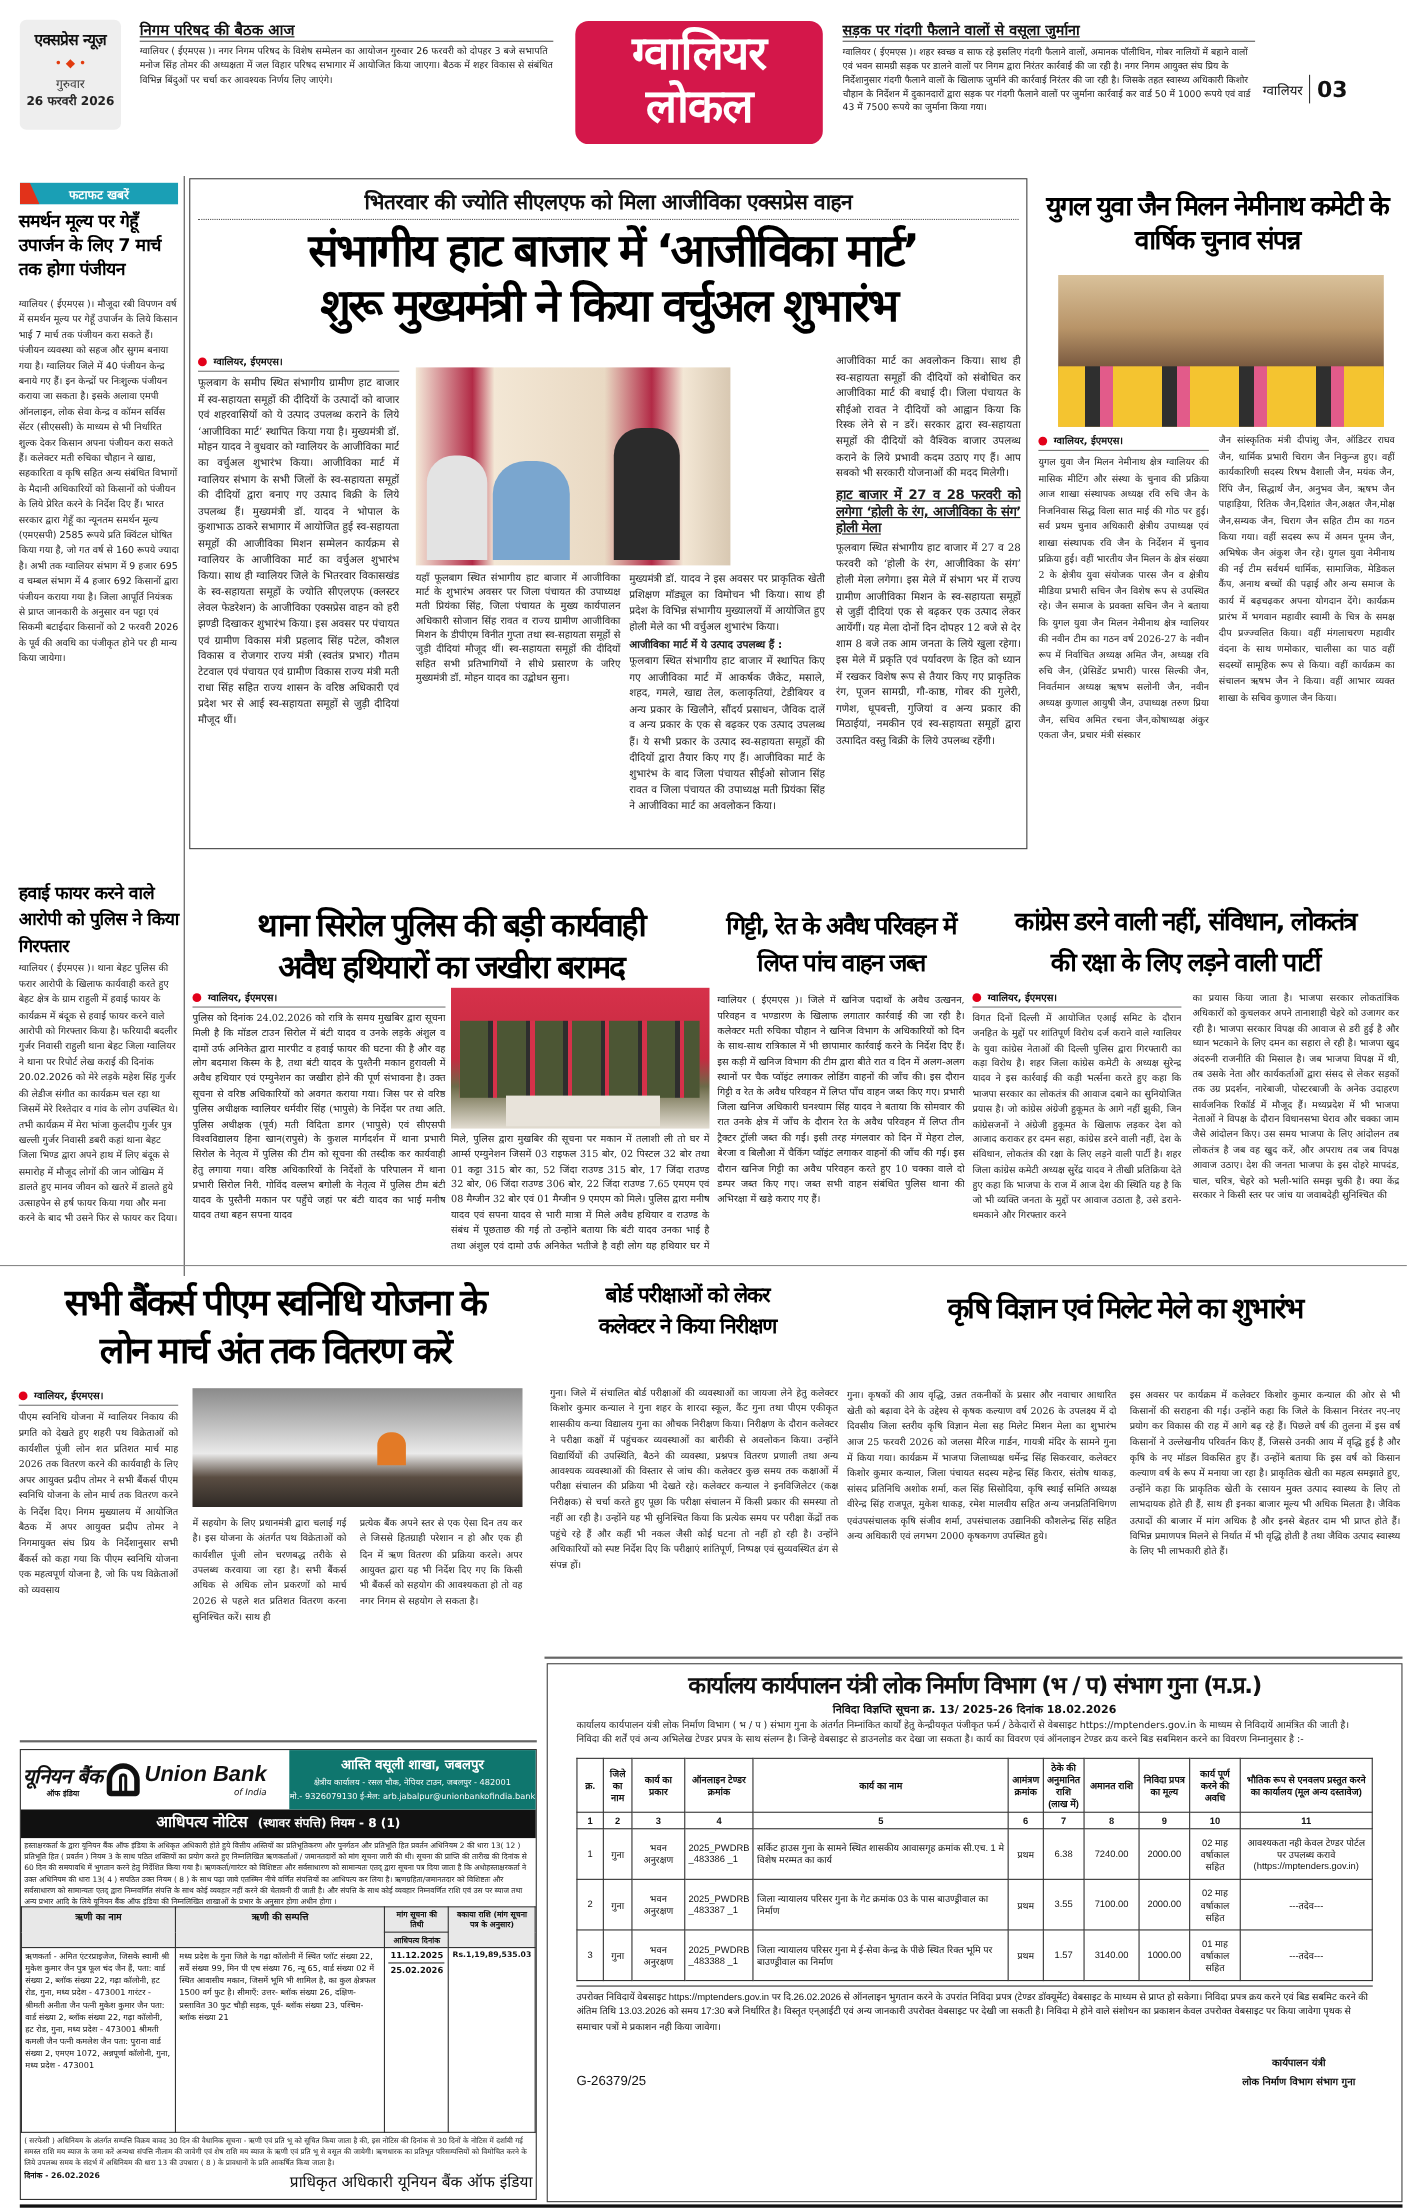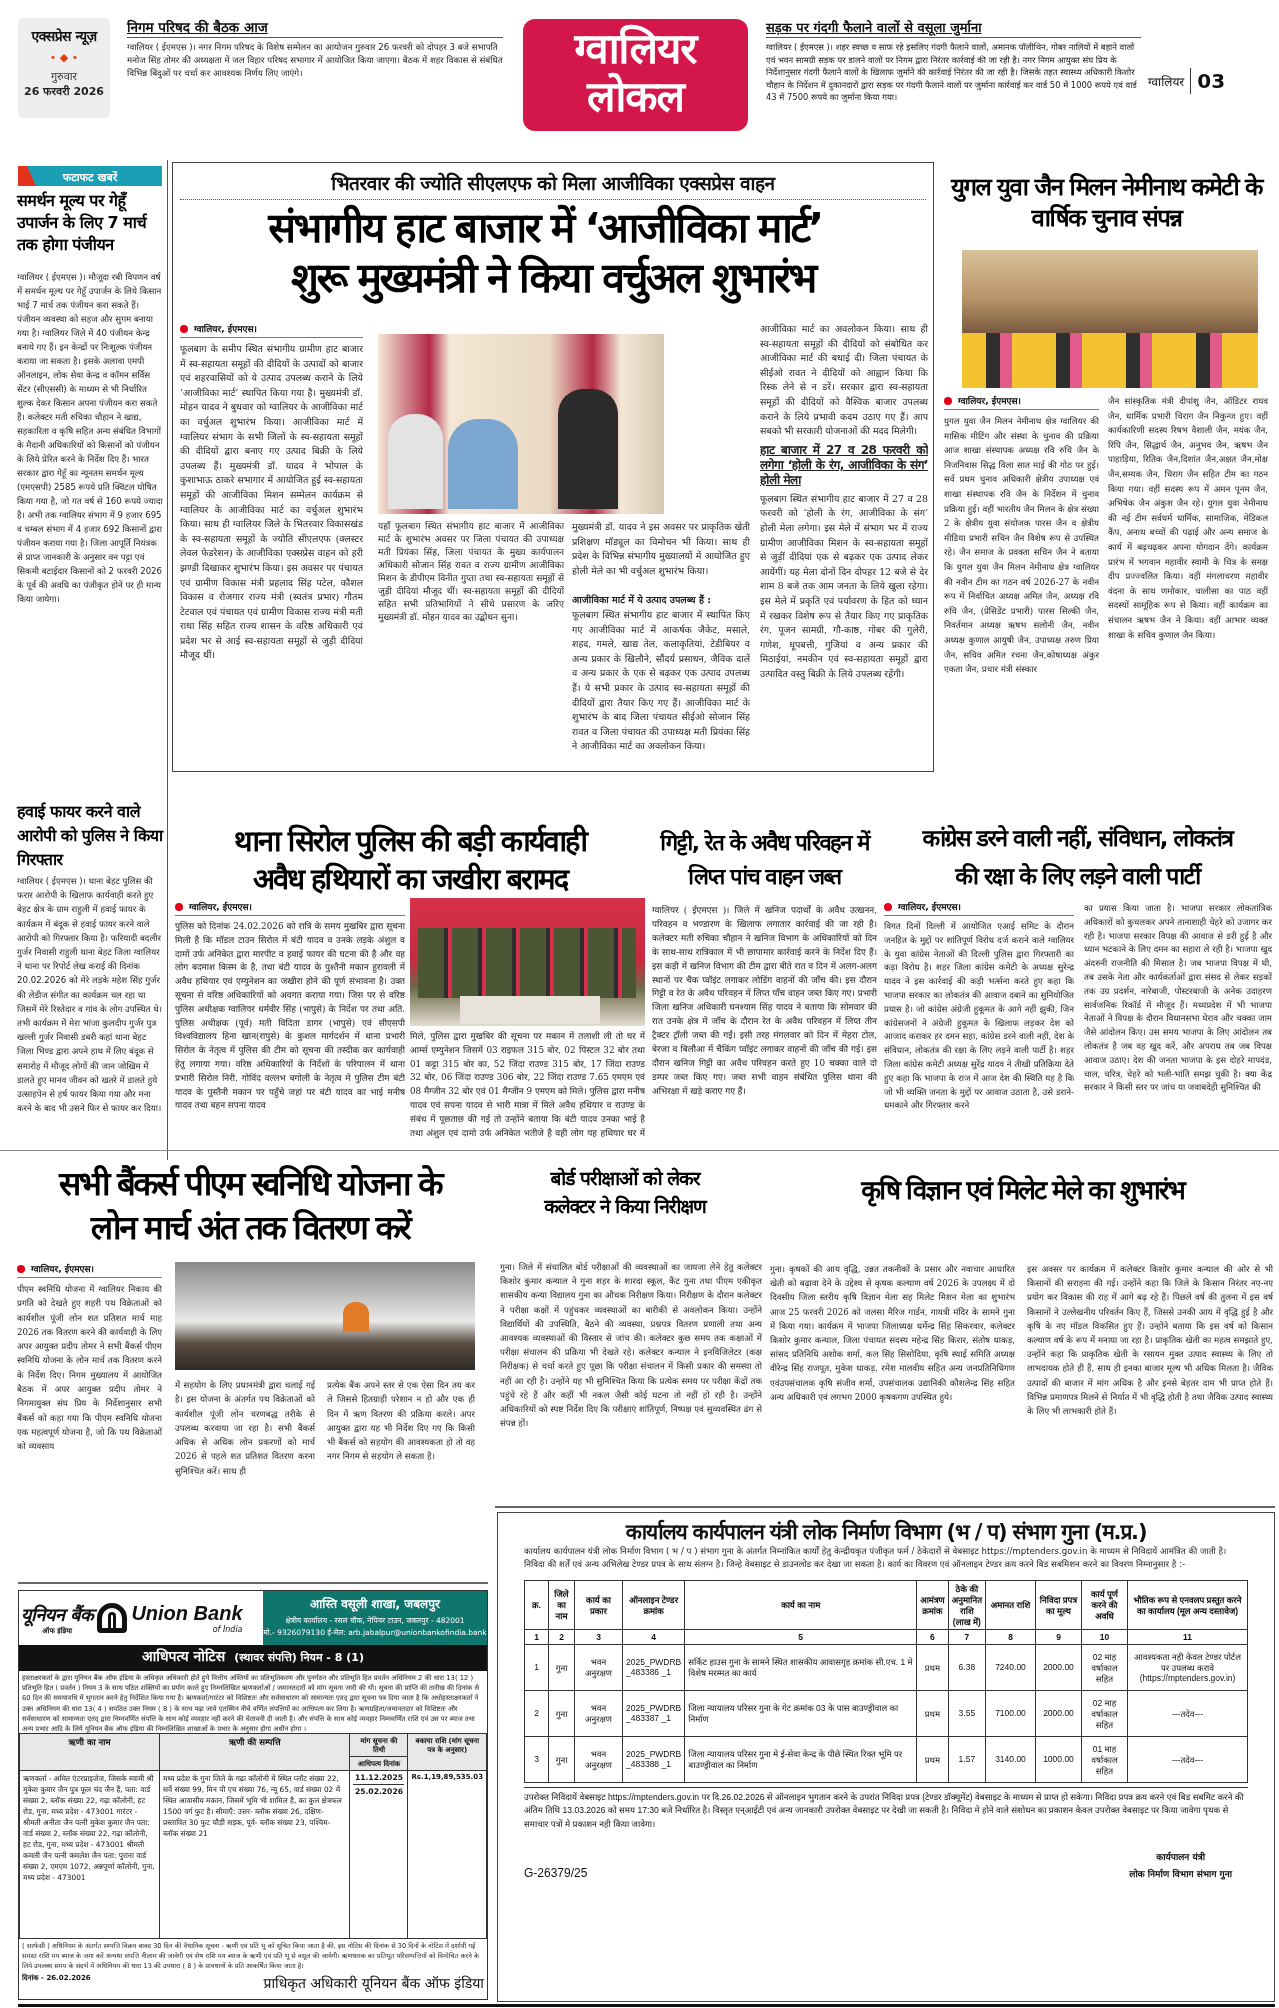--- a/index.html
+++ b/index.html
@@ -58,39 +58,39 @@
   <div class="body-text" style="font-size:8.6px;line-height:14px;text-align:left;font-family:'DejaVu Sans',sans-serif;height:520px">ग्वालियर ( ईएमएस )। मौजूदा रबी विपणन वर्ष में समर्थन मूल्य पर गेहूँ उपार्जन के लिये किसान भाई 7 मार्च तक पंजीयन करा सकते हैं। पंजीयन व्यवस्था को सहज और सुगम बनाया गया है। ग्वालियर जिले में 40 पंजीयन केन्द्र बनाये गए हैं। इन केन्द्रों पर निःशुल्क पंजीयन कराया जा सकता है। इसके अलावा एमपी ऑनलाइन, लोक सेवा केन्द्र व कॉमन सर्विस सेंटर (सीएससी) के माध्यम से भी निर्धारित शुल्क देकर किसान अपना पंजीयन करा सकते हैं। कलेक्टर मती रुचिका चौहान ने खाद्य, सहकारिता व कृषि सहित अन्य संबंधित विभागों के मैदानी अधिकारियों को किसानों को पंजीयन के लिये प्रेरित करने के निर्देश दिए हैं। भारत सरकार द्वारा गेहूँ का न्यूनतम समर्थन मूल्य (एमएसपी) 2585 रूपये प्रति क्विंटल घोषित किया गया है, जो गत वर्ष से 160 रूपये ज्यादा है। अभी तक ग्वालियर संभाग में 9 हजार 695 व चम्बल संभाग में 4 हजार 692 किसानों द्वारा पंजीयन कराया गया है। जिला आपूर्ति नियंत्रक से प्राप्त जानकारी के अनुसार वन पट्टा एवं सिकमी बटाईदार किसानों को 2 फरवरी 2026 के पूर्व की अवधि का पंजीकृत होने पर ही मान्य किया जायेगा।</div>
 </div>
 <div class="abs" style="left:17px;top:800px;width:148px;height:345px">
   <div class="hl" style="font-size:16px;letter-spacing:-0.5px;line-height:24px;margin-bottom:2px">हवाई फायर करने वाले आरोपी को पुलिस ने किया गिरफ्तार</div>
   <div class="body-text" style="font-size:8.6px;line-height:14.2px;text-align:left;font-family:'DejaVu Sans',sans-serif;height:268px">ग्वालियर ( ईएमएस )। थाना बेहट पुलिस की फरार आरोपी के खिलाफ कार्यवाही करते हुए बेहट क्षेत्र के ग्राम राहुली में हवाई फायर के कार्यक्रम में बंदूक से हवाई फायर करने वाले आरोपी को गिरफ्तार किया है। फरियादी बदलीर गुर्जर निवासी राहुली थाना बेहट जिला ग्वालियर ने थाना पर रिपोर्ट लेख कराई की दिनांक 20.02.2026 को मेरे लड़के महेश सिंह गुर्जर की लेडीज संगीत का कार्यक्रम चल रहा था जिसमें मेरे रिश्तेदार व गांव के लोग उपस्थित थे। तभी कार्यक्रम में मेरा भांजा कुलदीप गुर्जर पुत्र खल्ली गुर्जर निवासी डबरी कहां थाना बेहट जिला भिण्ड द्वारा अपने हाथ में लिए बंदूक से समारोह में मौजूद लोगों की जान जोखिम में डालते हुए मानव जीवन को खतरे में डालते हुये उत्साहपेन से हर्ष फायर किया गया और मना करने के बाद भी उसने फिर से फायर कर दिया।</div>
 </div>
 <div class="rule-v" style="left:167px;top:160px;height:1000px"></div>
 
 <div class="abs box" style="left:172px;top:162px;width:762px;height:610px"></div>
 <div class="abs" style="left:180px;top:170px;width:746px;text-align:center;font-weight:bold;font-size:19px;border-bottom:1px dotted #555;padding-bottom:3px;letter-spacing:-0.5px">भितरवार की ज्योति सीएलएफ को मिला आजीविका एक्सप्रेस वाहन</div>
-<div class="abs hl" style="left:172px;top:206px;width:746px;text-align:center;font-size:41px;letter-spacing:-2.5px">संभागीय हाट बाजार में ‘आजीविका मार्ट’</div>
+<div class="abs hl" style="left:184px;top:206px;width:746px;text-align:center;font-size:41px;letter-spacing:-2.5px">संभागीय हाट बाजार में ‘आजीविका मार्ट’</div>
 <div class="abs hl" style="left:180px;top:256px;width:746px;text-align:center;font-size:41px;letter-spacing:-2.5px">शुरू मुख्यमंत्री ने किया वर्चुअल शुभारंभ</div>
 
 <div class="abs" style="left:180px;top:322px;width:183px;height:440px">
   <div class="dateline">
       <span class="dot"></span>
       <span>ग्वालियर, ईएमएस।</span>
     </div>
   <div class="body-text" style="height:418px">फूलबाग के समीप स्थित संभागीय ग्रामीण हाट बाजार में स्व-सहायता समूहों की दीदियों के उत्पादों को बाजार एवं शहरवासियों को ये उत्पाद उपलब्ध कराने के लिये ‘आजीविका मार्ट’ स्थापित किया गया है। मुख्यमंत्री डॉ. मोहन यादव ने बुधवार को ग्वालियर के आजीविका मार्ट का वर्चुअल शुभारंभ किया। आजीविका मार्ट में ग्वालियर संभाग के सभी जिलों के स्व-सहायता समूहों की दीदियों द्वारा बनाए गए उत्पाद बिक्री के लिये उपलब्ध हैं। मुख्यमंत्री डॉ. यादव ने भोपाल के कुशाभाऊ ठाकरे सभागार में आयोजित हुई स्व-सहायता समूहों की आजीविका मिशन सम्मेलन कार्यक्रम से ग्वालियर के आजीविका मार्ट का वर्चुअल शुभारंभ किया। साथ ही ग्वालियर जिले के भितरवार विकासखंड के स्व-सहायता समूहों के ज्योति सीएलएफ (क्लस्टर लेवल फेडरेशन) के आजीविका एक्सप्रेस वाहन को हरी झण्डी दिखाकर शुभारंभ किया। इस अवसर पर पंचायत एवं ग्रामीण विकास मंत्री प्रहलाद सिंह पटेल, कौशल विकास व रोजगार राज्य मंत्री (स्वतंत्र प्रभार) गौतम टेटवाल एवं पंचायत एवं ग्रामीण विकास राज्य मंत्री मती राधा सिंह सहित राज्य शासन के वरिष्ठ अधिकारी एवं प्रदेश भर से आई स्व-सहायता समूहों से जुड़ी दीदियां मौजूद थीं।</div>
 </div>
 <div class="abs photo" style="left:378px;top:334px;width:286px;height:180px;background:linear-gradient(90deg,#f4e9d9 0%,#b22a46 18%,#f3e7d5 25%,#e9d9c3 60%,#b22a46 75%,#f3e7d5 85%,#d8c8b2 100%)">
   <div style="position:absolute;left:70px;top:85px;width:70px;height:90px;background:#7aa6cf;border-radius:30px 30px 0 0"></div>
   <div style="position:absolute;left:10px;top:80px;width:55px;height:95px;background:#e3e3e3;border-radius:25px 25px 0 0"></div>
   <div style="position:absolute;left:180px;top:55px;width:60px;height:120px;background:#2b2b2b;border-radius:25px 25px 0 0"></div>
 </div>
 <div class="abs caption" style="left:378px;top:520px;width:186px;height:244px;text-align:justify">यहाँ फूलबाग स्थित संभागीय हाट बाजार में आजीविका मार्ट के शुभारंभ अवसर पर जिला पंचायत की उपाध्यक्ष मती प्रियंका सिंह, जिला पंचायत के मुख्य कार्यपालन अधिकारी सोजान सिंह रावत व राज्य ग्रामीण आजीविका मिशन के डीपीएम विनीत गुप्ता तथा स्व-सहायता समूहों से जुड़ी दीदियां मौजूद थीं। स्व-सहायता समूहों की दीदियों सहित सभी प्रतिभागियों ने सीधे प्रसारण के जरिए मुख्यमंत्री डॉ. मोहन यादव का उद्बोधन सुना।</div>
 <div class="abs body-text" style="left:572px;top:520px;width:178px;height:244px">
   <div>मुख्यमंत्री डॉ. यादव ने इस अवसर पर प्राकृतिक खेती प्रशिक्षण मॉड्यूल का विमोचन भी किया। साथ ही प्रदेश के विभिन्न संभागीय मुख्यालयों में आयोजित हुए होली मेले का भी वर्चुअल शुभारंभ किया।</div>
-  <div style="font-weight:bold;font-family:'DejaVu Sans',sans-serif;font-size:9.5px;margin-top:15px">आजीविका मार्ट में ये उत्पाद उपलब्ध हैं :</div>
+  <div style="font-weight:bold;font-family:'DejaVu Sans',sans-serif;font-size:9.5px;margin-top:2px">आजीविका मार्ट में ये उत्पाद उपलब्ध हैं :</div>
   <div>फूलबाग स्थित संभागीय हाट बाजार में स्थापित किए गए आजीविका मार्ट में आकर्षक जैकेट, मसाले, शहद, गमले, खाद्य तेल, कलाकृतियां, टेडीबियर व अन्य प्रकार के खिलौने, सौंदर्य प्रसाधन, जैविक दालें व अन्य प्रकार के एक से बढ़कर एक उत्पाद उपलब्ध हैं। ये सभी प्रकार के उत्पाद स्व-सहायता समूहों की दीदियों द्वारा तैयार किए गए हैं। आजीविका मार्ट के शुभारंभ के बाद जिला पंचायत सीईओ सोजान सिंह रावत व जिला पंचायत की उपाध्यक्ष मती प्रियंका सिंह ने आजीविका मार्ट का अवलोकन किया।</div>
 </div>
 <div class="abs body-text" style="left:760px;top:322px;width:168px;height:444px">
   <div>आजीविका मार्ट का अवलोकन किया। साथ ही स्व-सहायता समूहों की दीदियों को संबोधित कर आजीविका मार्ट की बधाई दी। जिला पंचायत के सीईओ रावत ने दीदियों को आह्वान किया कि रिस्क लेने से न डरें। सरकार द्वारा स्व-सहायता समूहों की दीदियों को वैश्विक बाजार उपलब्ध कराने के लिये प्रभावी कदम उठाए गए हैं। आप सबको भी सरकारी योजनाओं की मदद मिलेगी।</div>
   <div style="font-weight:bold;font-family:'DejaVu Sans',sans-serif;font-size:12px;line-height:15px;margin:4px 0;text-decoration:underline;letter-spacing:-0.5px">हाट बाजार में 27 व 28 फरवरी को लगेगा ‘होली के रंग, आजीविका के संग’ होली मेला</div>
   <div>फूलबाग स्थित संभागीय हाट बाजार में 27 व 28 फरवरी को ‘होली के रंग, आजीविका के संग’ होली मेला लगेगा। इस मेले में संभाग भर में राज्य ग्रामीण आजीविका मिशन के स्व-सहायता समूहों से जुड़ीं दीदियां एक से बढ़कर एक उत्पाद लेकर आयेंगीं। यह मेला दोनों दिन दोपहर 12 बजे से देर शाम 8 बजे तक आम जनता के लिये खुला रहेगा। इस मेले में प्रकृति एवं पर्यावरण के हित को ध्यान में रखकर विशेष रूप से तैयार किए गए प्राकृतिक रंग, पूजन सामग्री, गौ-काष्ठ, गोबर की गुलेरी, गणेश, धूपबत्ती, गुजियां व अन्य प्रकार की मिठाईयां, नमकीन एवं स्व-सहायता समूहों द्वारा उत्पादित वस्तु बिक्री के लिये उपलब्ध रहेंगी।</div>
 </div>
 
 <div class="abs hl" style="left:944px;top:172px;width:325px;text-align:center;font-size:24px;line-height:31px;letter-spacing:-1.5px">युगल युवा जैन मिलन नेमीनाथ कमेटी के वार्षिक चुनाव संपन्न</div>
 <div class="abs photo" style="left:962px;top:250px;width:296px;height:138px;background:linear-gradient(180deg,#d9c19a 0%,#b89468 35%,#7a5a40 60%,#e5b94a 75%,#e8a938 100%)">
@@ -157,20 +157,21 @@
 <div class="abs photo" style="left:500px;top:1228px;width:250px;height:0"></div>
 <div class="abs body-text" style="left:500px;top:1260px;width:262px;height:232px;font-size:8.6px;line-height:14.2px">गुना। जिले में संचालित बोर्ड परीक्षाओं की व्यवस्थाओं का जायजा लेने हेतु कलेक्टर किशोर कुमार कन्याल ने गुना शहर के शारदा स्कूल, कैंट गुना तथा पीएम एकीकृत शासकीय कन्या विद्यालय गुना का औचक निरीक्षण किया। निरीक्षण के दौरान कलेक्टर ने परीक्षा कक्षों में पहुंचकर व्यवस्थाओं का बारीकी से अवलोकन किया। उन्होंने विद्यार्थियों की उपस्थिति, बैठने की व्यवस्था, प्रश्नपत्र वितरण प्रणाली तथा अन्य आवश्यक व्यवस्थाओं की विस्तार से जांच की। कलेक्टर कुछ समय तक कक्षाओं में परीक्षा संचालन की प्रक्रिया भी देखते रहे। कलेक्टर कन्याल ने इनविजिलेटर (कक्ष निरीक्षक) से चर्चा करते हुए पूछा कि परीक्षा संचालन में किसी प्रकार की समस्या तो नहीं आ रही है। उन्होंने यह भी सुनिश्चित किया कि प्रत्येक समय पर परीक्षा केंद्रों तक पहुंचे रहे हैं और कहीं भी नकल जैसी कोई घटना तो नहीं हो रही है। उन्होंने अधिकारियों को स्पष्ट निर्देश दिए कि परीक्षाएं शांतिपूर्ण, निष्पक्ष एवं सुव्यवस्थित ढंग से संपन्न हों।</div>
 
 <div class="abs hl" style="left:770px;top:1176px;width:505px;text-align:center;font-size:26px;letter-spacing:-2px">कृषि विज्ञान एवं मिलेट मेले का शुभारंभ</div>
 <div class="abs body-text" style="left:770px;top:1262px;width:245px;height:230px;font-size:8.6px;line-height:14.2px">गुना। कृषकों की आय वृद्धि, उन्नत तकनीकों के प्रसार और नवाचार आधारित खेती को बढ़ावा देने के उद्देश्य से कृषक कल्याण वर्ष 2026 के उपलक्ष्य में दो दिवसीय जिला स्तरीय कृषि विज्ञान मेला सह मिलेट मिशन मेला का शुभारंभ आज 25 फरवरी 2026 को जलसा मैरिज गार्डन, गायत्री मंदिर के सामने गुना में किया गया। कार्यक्रम में भाजपा जिलाध्यक्ष धर्मेन्द्र सिंह सिकरवार, कलेक्टर किशोर कुमार कन्याल, जिला पंचायत सदस्य महेन्द्र सिंह किरार, संतोष धाकड़, सांसद प्रतिनिधि अशोक शर्मा, कल सिंह सिसोदिया, कृषि स्थाई समिति अध्यक्ष वीरेन्द्र सिंह राजपूत, मुकेश धाकड़, रमेश मालवीय सहित अन्य जनप्रतिनिधिगण एवंउपसंचालक कृषि संजीव शर्मा, उपसंचालक उद्यानिकी कौशलेन्द्र सिंह सहित अन्य अधिकारी एवं लगभग 2000 कृषकगण उपस्थित हुये।</div>
 <div class="abs body-text" style="left:1027px;top:1262px;width:246px;height:230px;font-size:8.6px;line-height:14.2px">इस अवसर पर कार्यक्रम में कलेक्टर किशोर कुमार कन्याल की ओर से भी किसानों की सराहना की गई। उन्होंने कहा कि जिले के किसान निरंतर नए-नए प्रयोग कर विकास की राह में आगे बढ़ रहे हैं। पिछले वर्ष की तुलना में इस वर्ष किसानों ने उल्लेखनीय परिवर्तन किए हैं, जिससे उनकी आय में वृद्धि हुई है और कृषि के नए मॉडल विकसित हुए हैं। उन्होंने बताया कि इस वर्ष को किसान कल्याण वर्ष के रूप में मनाया जा रहा है। प्राकृतिक खेती का महत्व समझाते हुए, उन्होंने कहा कि प्राकृतिक खेती के रसायन मुक्त उत्पाद स्वास्थ्य के लिए तो लाभदायक होते ही हैं, साथ ही इनका बाजार मूल्य भी अधिक मिलता है। जैविक उत्पादों की बाजार में मांग अधिक है और इनसे बेहतर दाम भी प्राप्त होते हैं। विभिन्न प्रमाणपत्र मिलने से निर्यात में भी वृद्धि होती है तथा जैविक उत्पाद स्वास्थ्य के लिए भी लाभकारी होते हैं।</div>
 <div class="rule-h" style="left:495px;top:1506px;width:780px;height:2px;background:#666"></div>
 
 <div class="abs box" style="left:497px;top:1512px;width:778px;height:490px;padding:6px 26px">
   <div style="text-align:center;font-weight:bold;font-size:21px;letter-spacing:-1.2px;line-height:26px">कार्यालय कार्यपालन यंत्री लोक निर्माण विभाग (भ / प) संभाग गुना (म.प्र.)</div>
+  <div style="text-align:center;font-weight:bold;font-size:10px;margin:1px 0 3px">निविदा विज्ञप्ति सूचना क्र. 13/ 2025-26 दिनांक 18.02.2026</div>
   <div style="font-size:8.6px;line-height:13.4px;color:#222;font-family:'DejaVu Sans',sans-serif">कार्यालय कार्यपालन यंत्री लोक निर्माण विभाग ( भ / प ) संभाग गुना के अंतर्गत निम्नांकित कार्यों हेतु केन्द्रीयकृत पंजीकृत फर्म / ठेकेदारों से वेबसाइट https://mptenders.gov.in के माध्यम से निविदायें आमंत्रित की जाती है। निविदा की शर्तें एवं अन्य अभिलेख टेण्डर प्रपत्र के साथ संलग्न है। जिन्हे वेबसाइट से डाउनलोड कर देखा जा सकता है। कार्य का विवरण एवं ऑनलाइन टेण्डर क्रय करने बिड सबमिशन करने का विवरण निम्नानुसार है :-</div>
   <table class="tender" style="width:100%;margin-top:8px">
     <thead>
       <tr>
         <th style="width:24px">क्र.</th>
         <th style="width:26px">जिले का नाम</th>
         <th style="width:48px">कार्य का प्रकार</th>
         <th style="width:60px">ऑनलाइन टेण्डर क्रमांक</th>
         <th>कार्य का नाम</th>
         <th style="width:30px">आमंत्रण क्रमांक</th>

